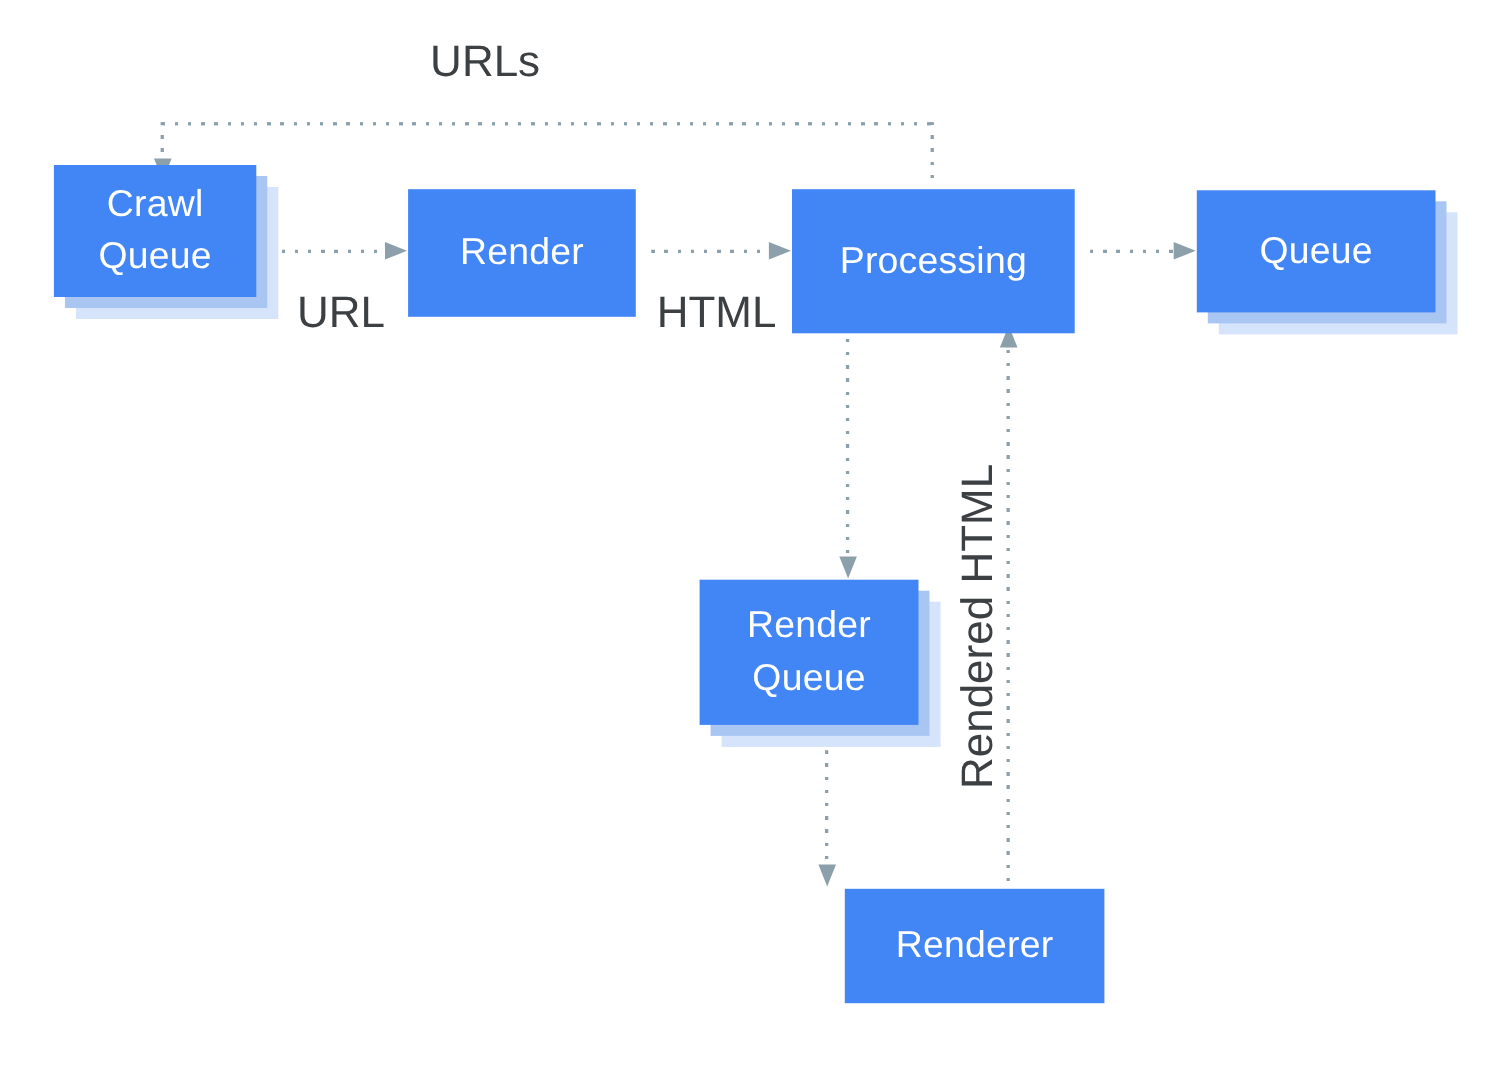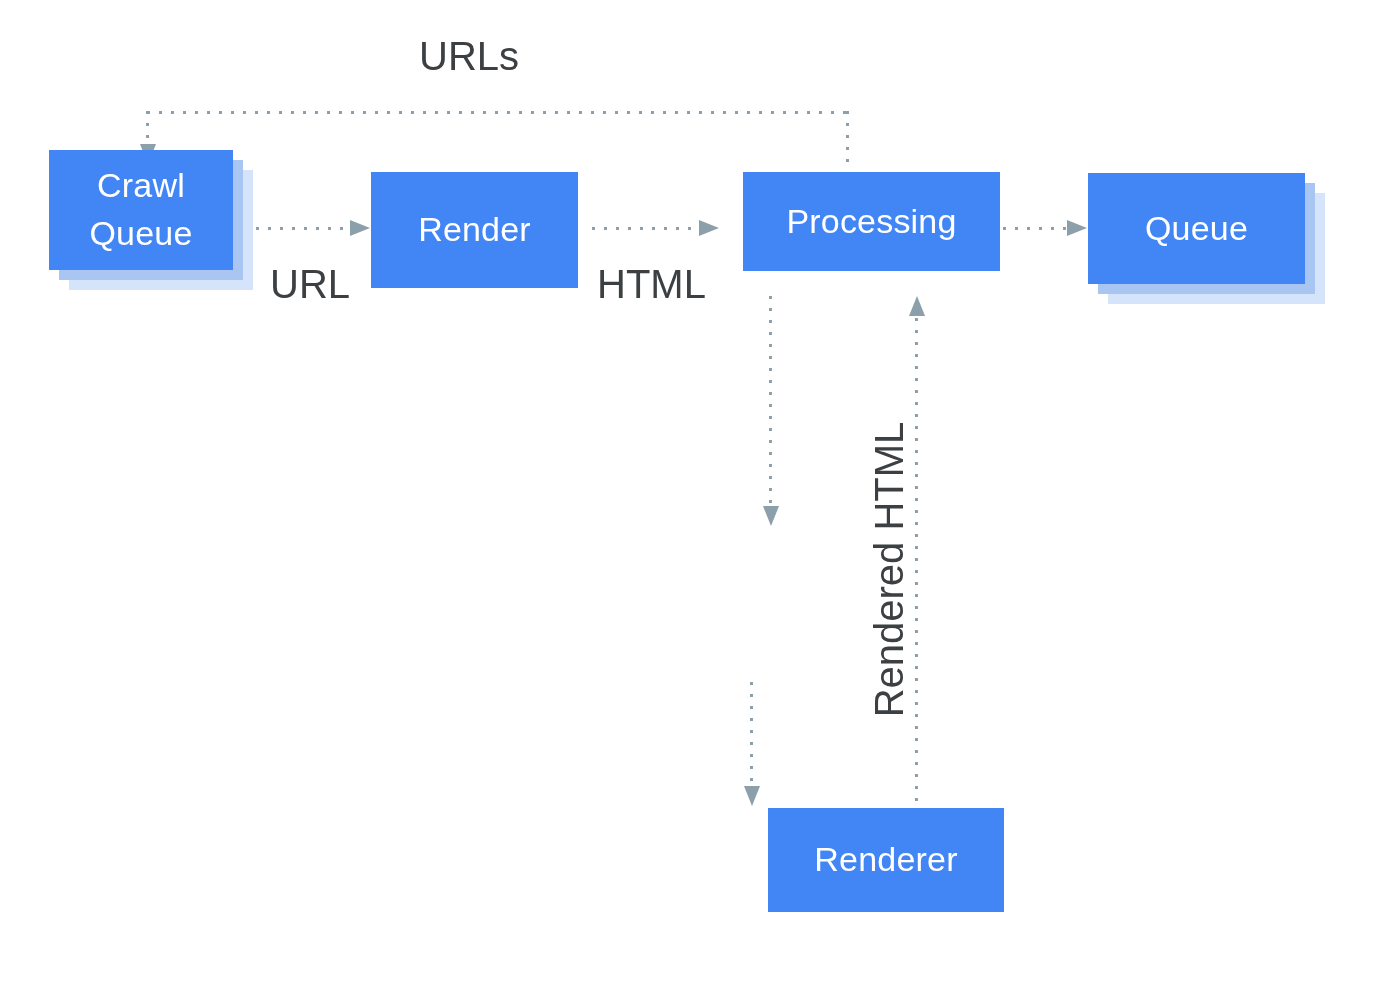--- a/index.html
+++ b/index.html
@@ -68,21 +68,21 @@
 </style>
 </head>
 <body>
 
 <div id="canvas">
 
   <div class="h-line" style="left:147px;top:111px;width:701px;"></div>
   <div class="v-line" style="left:846px;top:111px;height:57px;"></div>
   <div class="v-line" style="left:146px;top:111px;height:34px;"></div>
   <div class="arrow arrow-down" style="left:140px;top:144px;"></div>
-  <div class="edge-label" style="left:391px;top:34px;margin-left:28px;">URLs</div>
+  <div class="edge-label" style="left:391px;top:34px;">URLs</div>
 
   <div class="h-line" style="left:256px;top:227px;width:95px;"></div>
   <div class="arrow arrow-right" style="left:350px;top:220px;"></div>
   <div class="edge-label" style="left:270px;top:262px;">URL</div>
 
   <div class="h-line" style="left:592px;top:227px;width:107px;"></div>
   <div class="arrow arrow-right" style="left:699px;top:220px;"></div>
   <div class="edge-label" style="left:597px;top:262px;">HTML</div>
 
   <div class="h-line" style="left:991px;top:227px;width:77px;"></div>
@@ -95,20 +95,21 @@
   <div class="arrow arrow-down" style="left:744px;top:786px;"></div>
 
   <div class="v-line" style="left:915px;top:318px;height:490px;"></div>
   <div class="arrow arrow-up" style="left:909px;top:296px;"></div>
   <div class="edge-label vertical" style="left:739px;top:547px;">Rendered HTML</div>
 
   <div class="node shadowed" style="left:49px;top:150px;width:184px;height:120px;">Crawl Queue</div>
 
   <div class="node" style="left:371px;top:172px;width:207px;height:116px;">Render</div>
 
-  <div class="node" style="left:720px;top:172px;width:257px;height:99px;margin-left:23px;">Processing</div>
+  <div class="node" style="left:720px;top:172px;width:257px;height:131px;">Processing</div>
 
   <div class="node shadowed" style="left:1088px;top:173px;width:217px;height:111px;">Queue</div>
 
+  <div class="node shadowed" style="left:636px;top:527px;width:199px;height:132px;">Render Queue</div>
 
   <div class="node" style="left:768px;top:808px;width:236px;height:104px;">Renderer</div>
 
 </div>
 
 </body></html>

